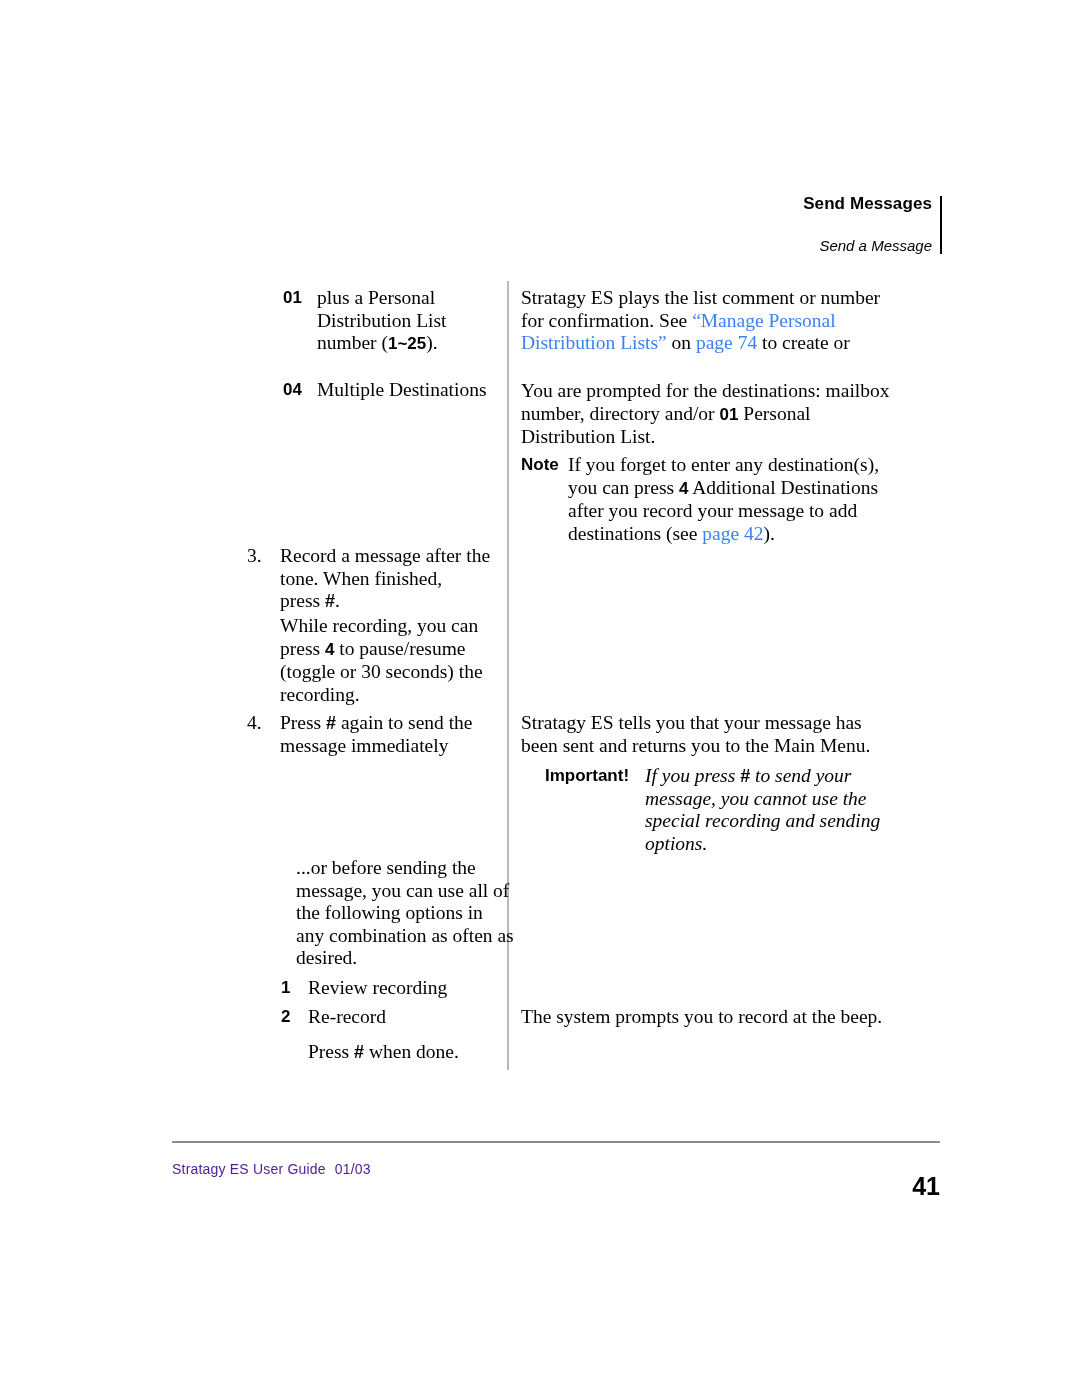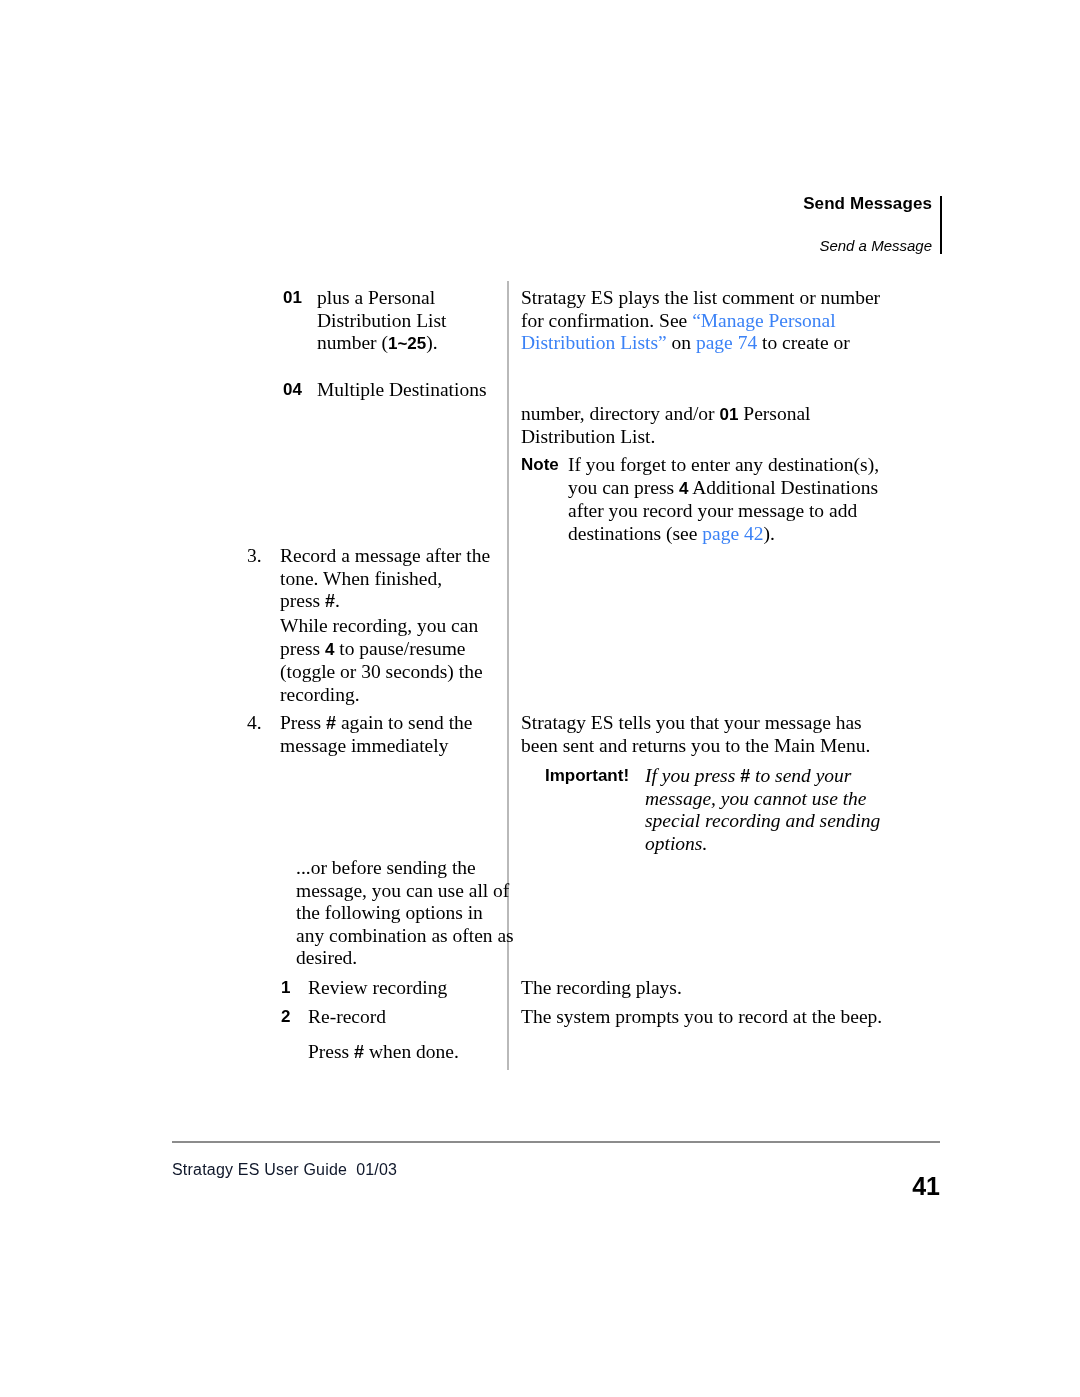--- a/index.html
+++ b/index.html
@@ -129,22 +129,22 @@
     top: 1141px;
     width: 768px;
     height: 2px;
     background: #8c8c8c;
   }
   .footer-text {
     position: absolute;
     left: 172px;
     top: 1161px;
     font-family: "Liberation Sans", sans-serif;
-    font-size: 16px;
-    color: #0f172a;
+    font-size: 14px;
+    color: #4c1d95;
     letter-spacing: 0.2px;
   }
   .footer-text .gap {
     display: inline-block;
     width: 9px;
   }
   .footer-page {
     position: absolute;
     left: 760px;
     top: 1172px;
@@ -229,21 +229,21 @@
     <span>Press </span><span class="hash">#</span><span> when done.</span>
   </div>
 
   <div class="blk" style="left:521px; top:287px; width:400px;">
     <span>Stratagy ES plays the list comment or number</span><br>
     <span>for confirmation. See </span><span class="xref">“Manage Personal</span><br>
     <span class="xref">Distribution Lists”</span><span> on </span><span class="xref">page 74</span><span> to create or</span><br>
   </div>
 
   <div class="blk" style="left:521px; top:380px; width:400px;">
-    <br>
+    <span>You are prompted for the destinations: mailbox</span><br>
     <span>number, directory and/or </span><span class="key">01</span><span> Personal</span><br>
     <span>Distribution List.</span>
   </div>
 
   <div class="hang" style="left:521px; top:454px; width:400px;">
     <span class="marker label-sans">Note</span>
     <span class="body" style="padding-left:47px;">
       <span>If you forget to enter any destination(s),</span><br>
       <span>you can press </span><span class="key">4</span><span> Additional Destinations</span><br>
       <span>after you record your message to add</span><br>
@@ -259,21 +259,20 @@
   <div class="hang" style="left:521px; top:765px; width:400px;margin-left:24px;">
     <span class="marker label-sans">Important!</span>
     <span class="body ital" style="padding-left:100px;">
       <span>If you press </span><span class="hash" style="font-style:normal;">#</span><span> to send your</span><br>
       <span>message, you cannot use the</span><br>
       <span>special recording and sending</span><br>
       <span>options.</span>
     </span>
   </div>
 
-  <div class="blk" style="left:521px; top:977px; width:400px;">The recording plays.</div>
   <div class="blk" style="left:521px; top:1006px; width:420px;">The system prompts you to record at the beep.</div>
 
   <div class="footer-rule"></div>
   <div class="footer-text">
     <span>Stratagy ES User Guide</span><span class="gap"></span><span>01/03</span>
   </div>
   <div class="footer-page">41</div>
 
 </div>
 

